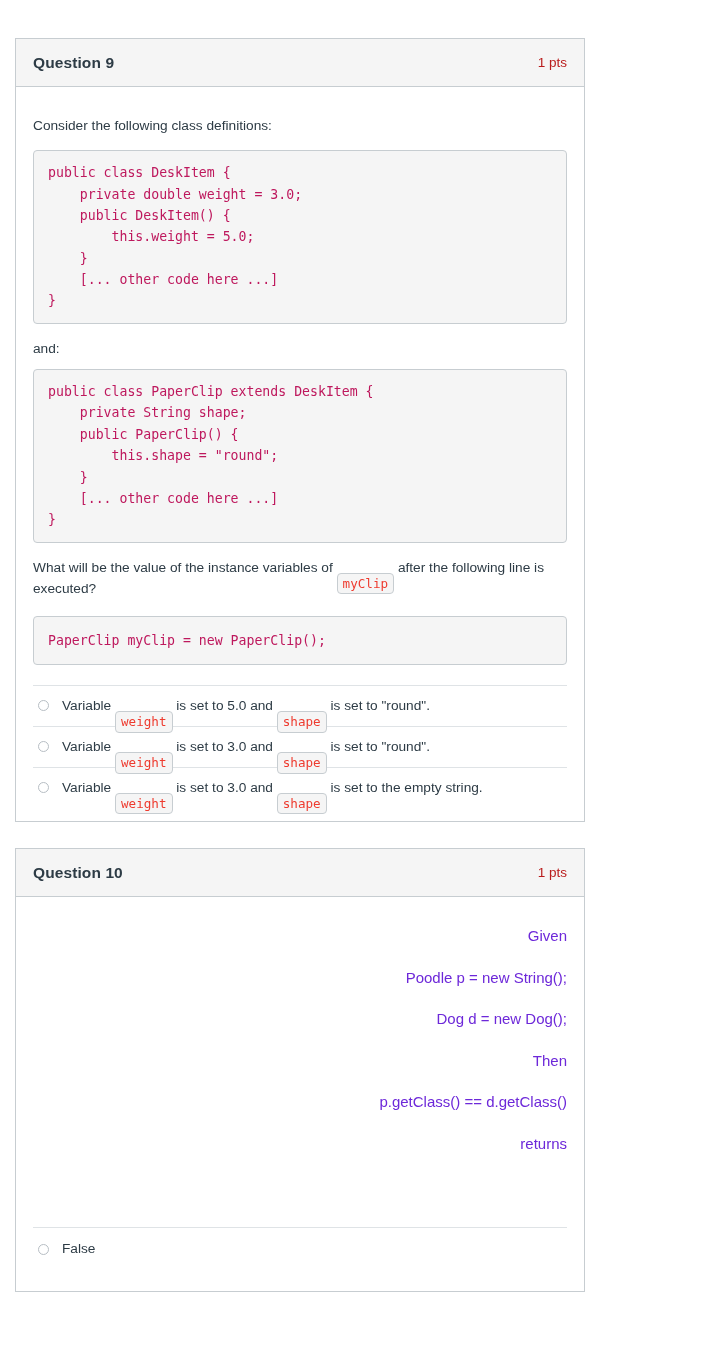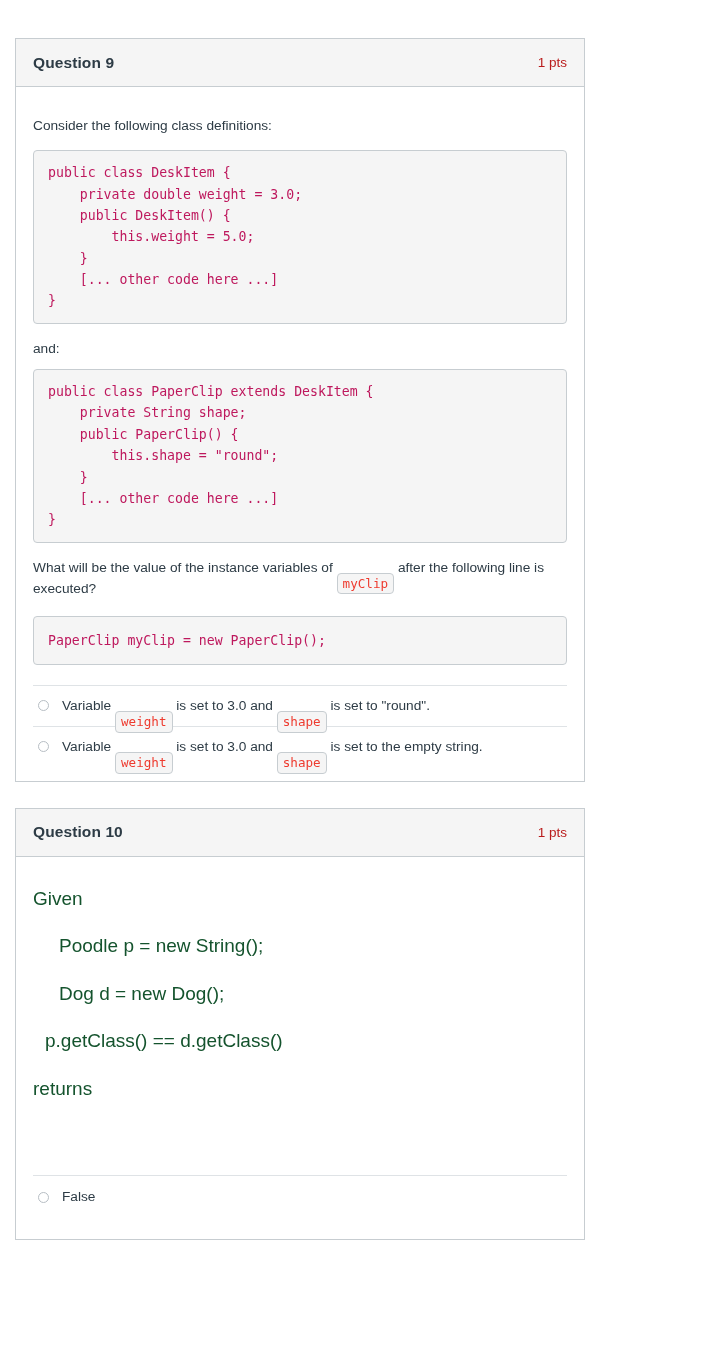--- a/index.html
+++ b/index.html
@@ -94,23 +94,23 @@
     line-height: 1.25;
     padding: 2px 5px;
     vertical-align: baseline;
     position: relative;
     top: 16px;
   }
 
   
   .plain-lines { margin: 0; padding: 0; }
   .plain-line {
-    font-size: 19px;
+    font-size: 15px;
     line-height: 1.5;
-    color: #14532d;
+    color: #6d28d9;
     margin: 0 0 19px 0;
   }
   .plain-line.indent-1 { padding-left: 26px; }
   .plain-line.indent-2 { padding-left: 12px; }
   .plain-line.last { margin-bottom: 0; }
 
   .spacer-block { height: 44px; }
 
   
   .answers {
@@ -140,21 +140,21 @@
   .answer-text {
     font-size: 13.7px;
     line-height: 1.5;
     color: #2d3b45;
   }
 
   .answers.q10 .answer-row { padding: 11px 2px; }
   .answers.q10 { margin-top: 28px; padding-bottom: 20px; }
 
   
-  .question-card.last { margin-bottom: 12px; }
+  .question-card.last { margin-bottom: 12px; text-align: right; }
 </style>
 </head>
 <body>
 
 <div class="page">
 
   <div class="question-card">
 
     <div class="question-header">
       <span class="question-title">Question 9</span>
@@ -186,20 +186,30 @@
       <p class="prose">
         <span>What will be the value of the instance variables of</span>
         <span class="inline-code">myClip</span>
         <span>after the following line is executed?</span>
       </p>
 
       <pre class="code-block single">PaperClip myClip = new PaperClip();</pre>
 
       <div class="answers">
 
+        <div class="answer-row first">
+          <span class="radio"></span>
+          <span class="answer-text">
+            <span>Variable</span>
+            <span class="inline-code">weight</span>
+            <span>is set to 5.0 and</span>
+            <span class="inline-code">shape</span>
+            <span>is set to "round".</span>
+          </span>
+        </div>
 
         <div class="answer-row">
           <span class="radio"></span>
           <span class="answer-text">
             <span>Variable</span>
             <span class="inline-code">weight</span>
             <span>is set to 3.0 and</span>
             <span class="inline-code">shape</span>
             <span>is set to "round".</span>
           </span>
@@ -226,20 +236,21 @@
       <span class="question-title">Question 10</span>
       <span class="question-points">1 pts</span>
     </div>
 
     <div class="question-body">
 
       <div class="plain-lines">
         <p class="plain-line">Given</p>
         <p class="plain-line indent-1">Poodle p = new String();</p>
         <p class="plain-line indent-1">Dog d = new Dog();</p>
+        <p class="plain-line">Then</p>
         <p class="plain-line indent-2">p.getClass() == d.getClass()</p>
         <p class="plain-line last">returns</p>
       </div>
 
       <div class="spacer-block"></div>
 
       <div class="answers q10">
 
 
         <div class="answer-row">

